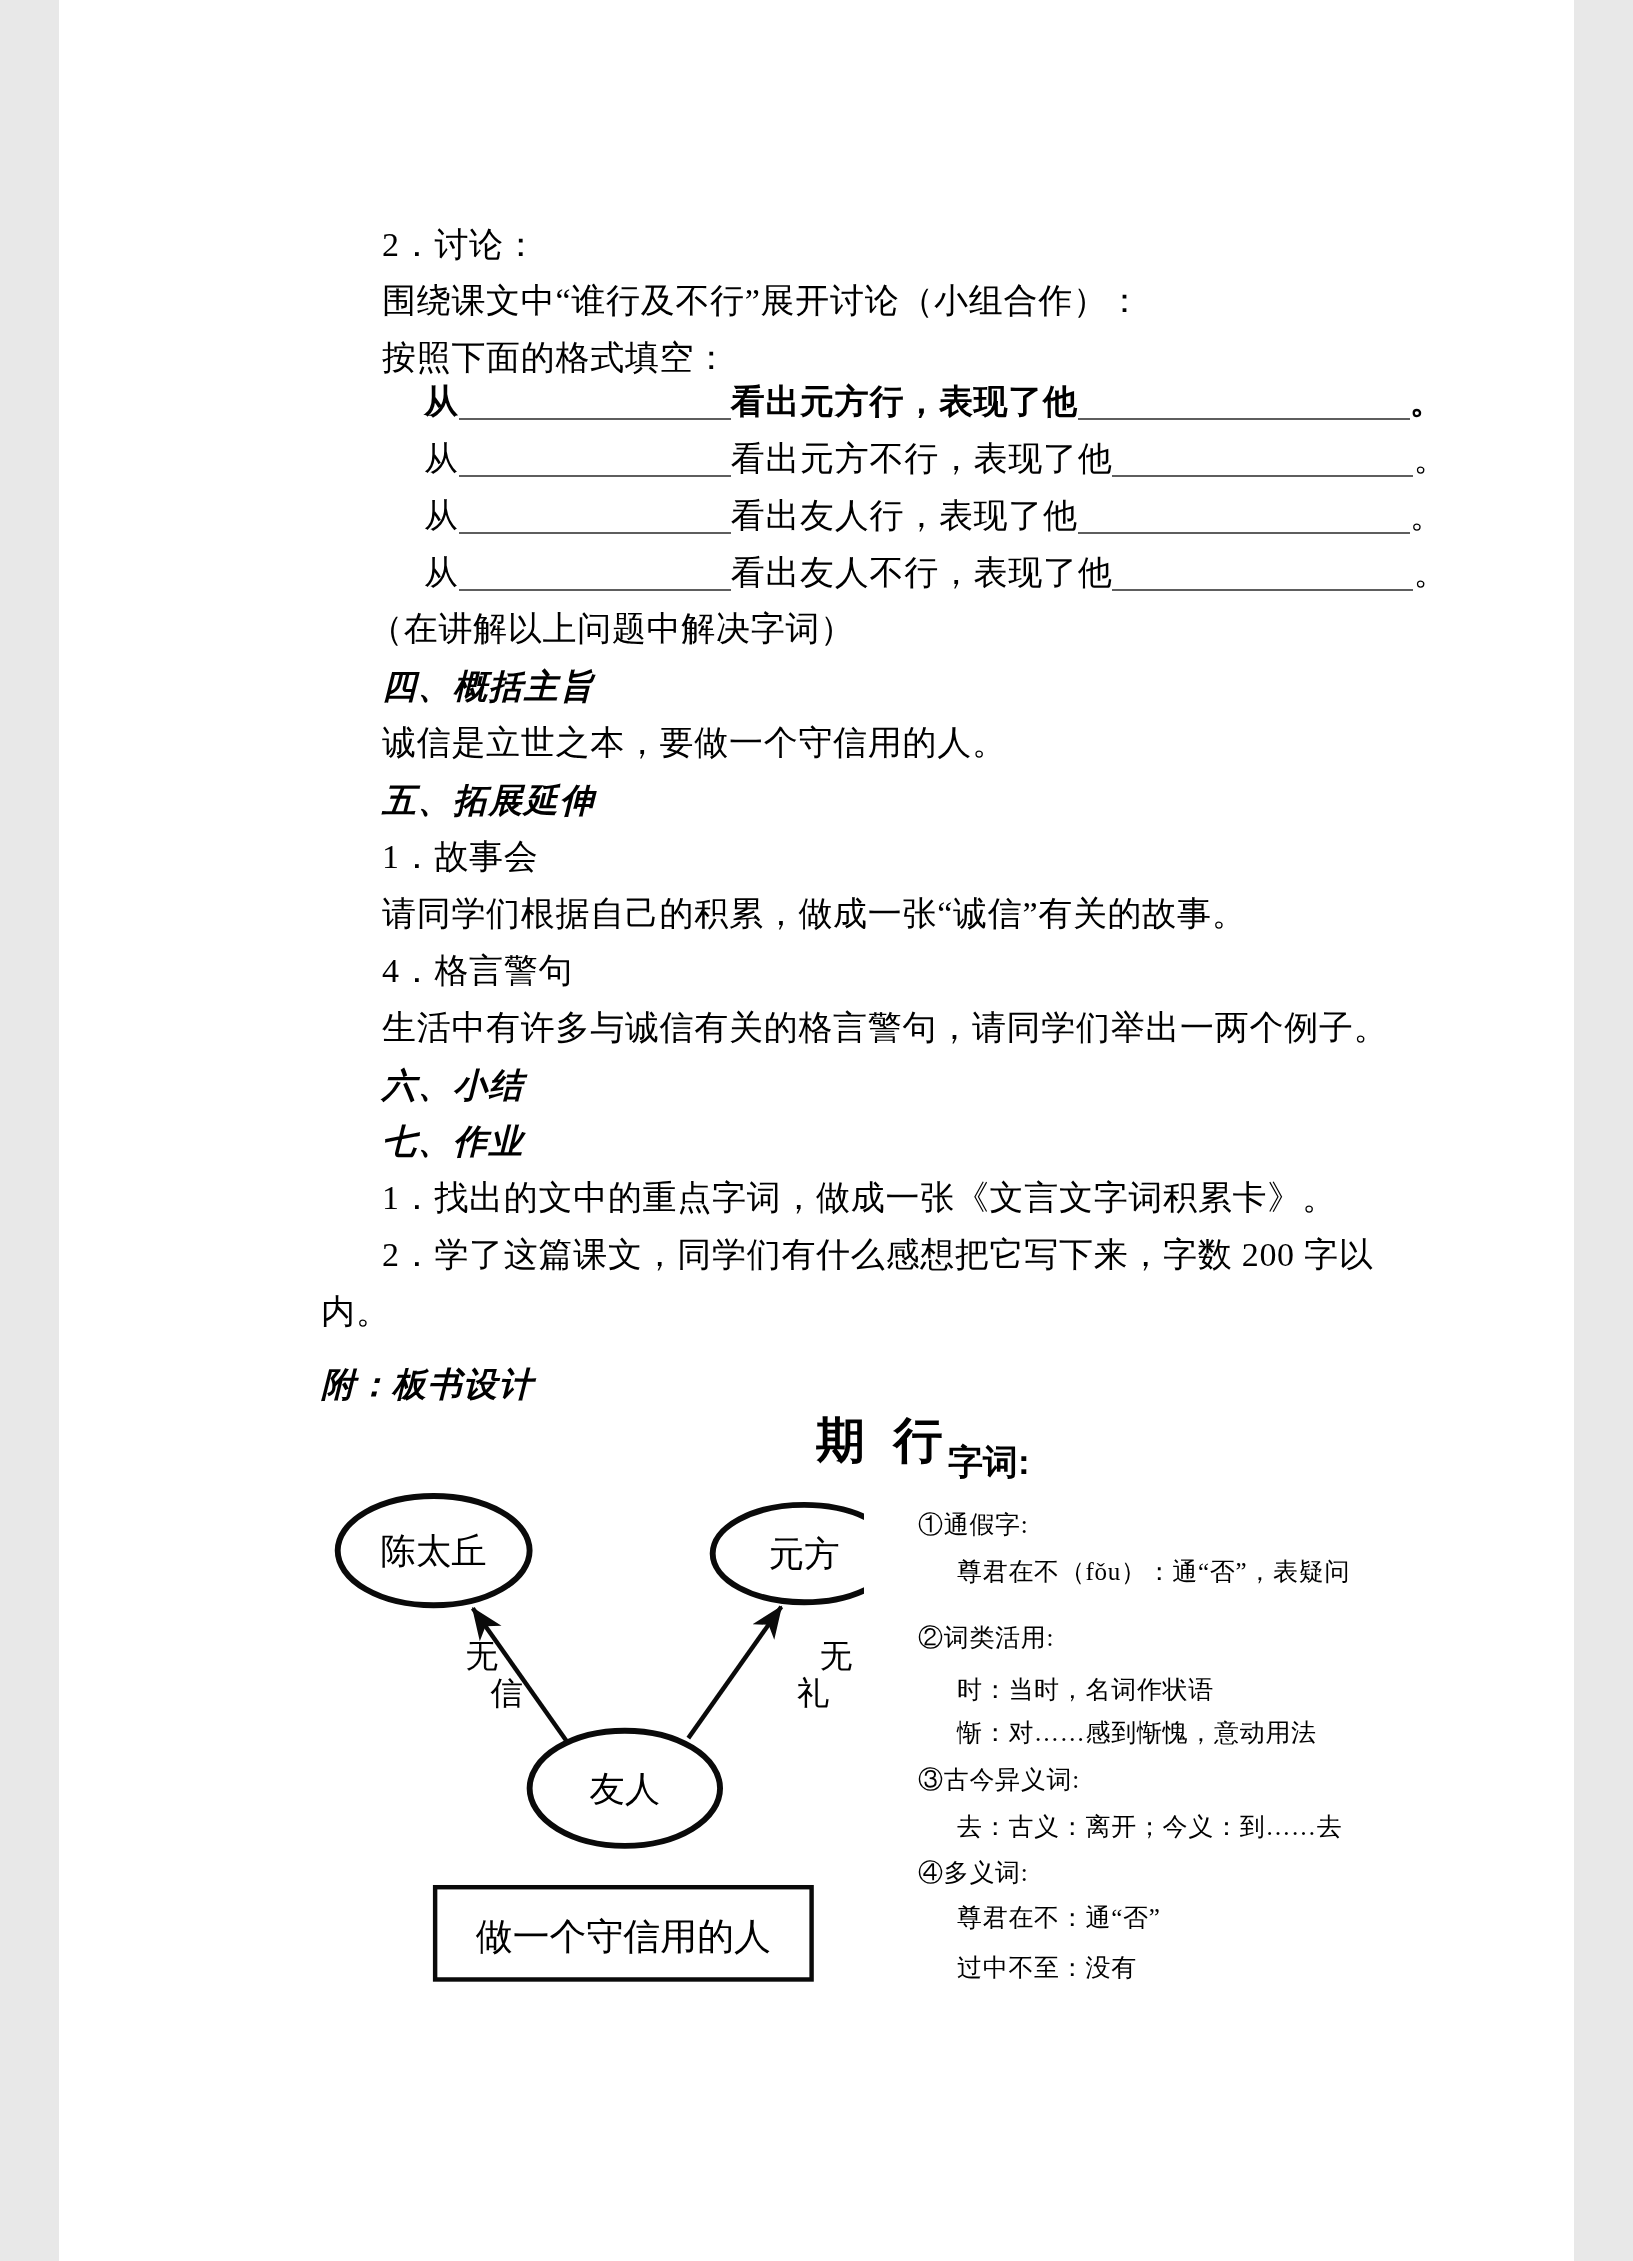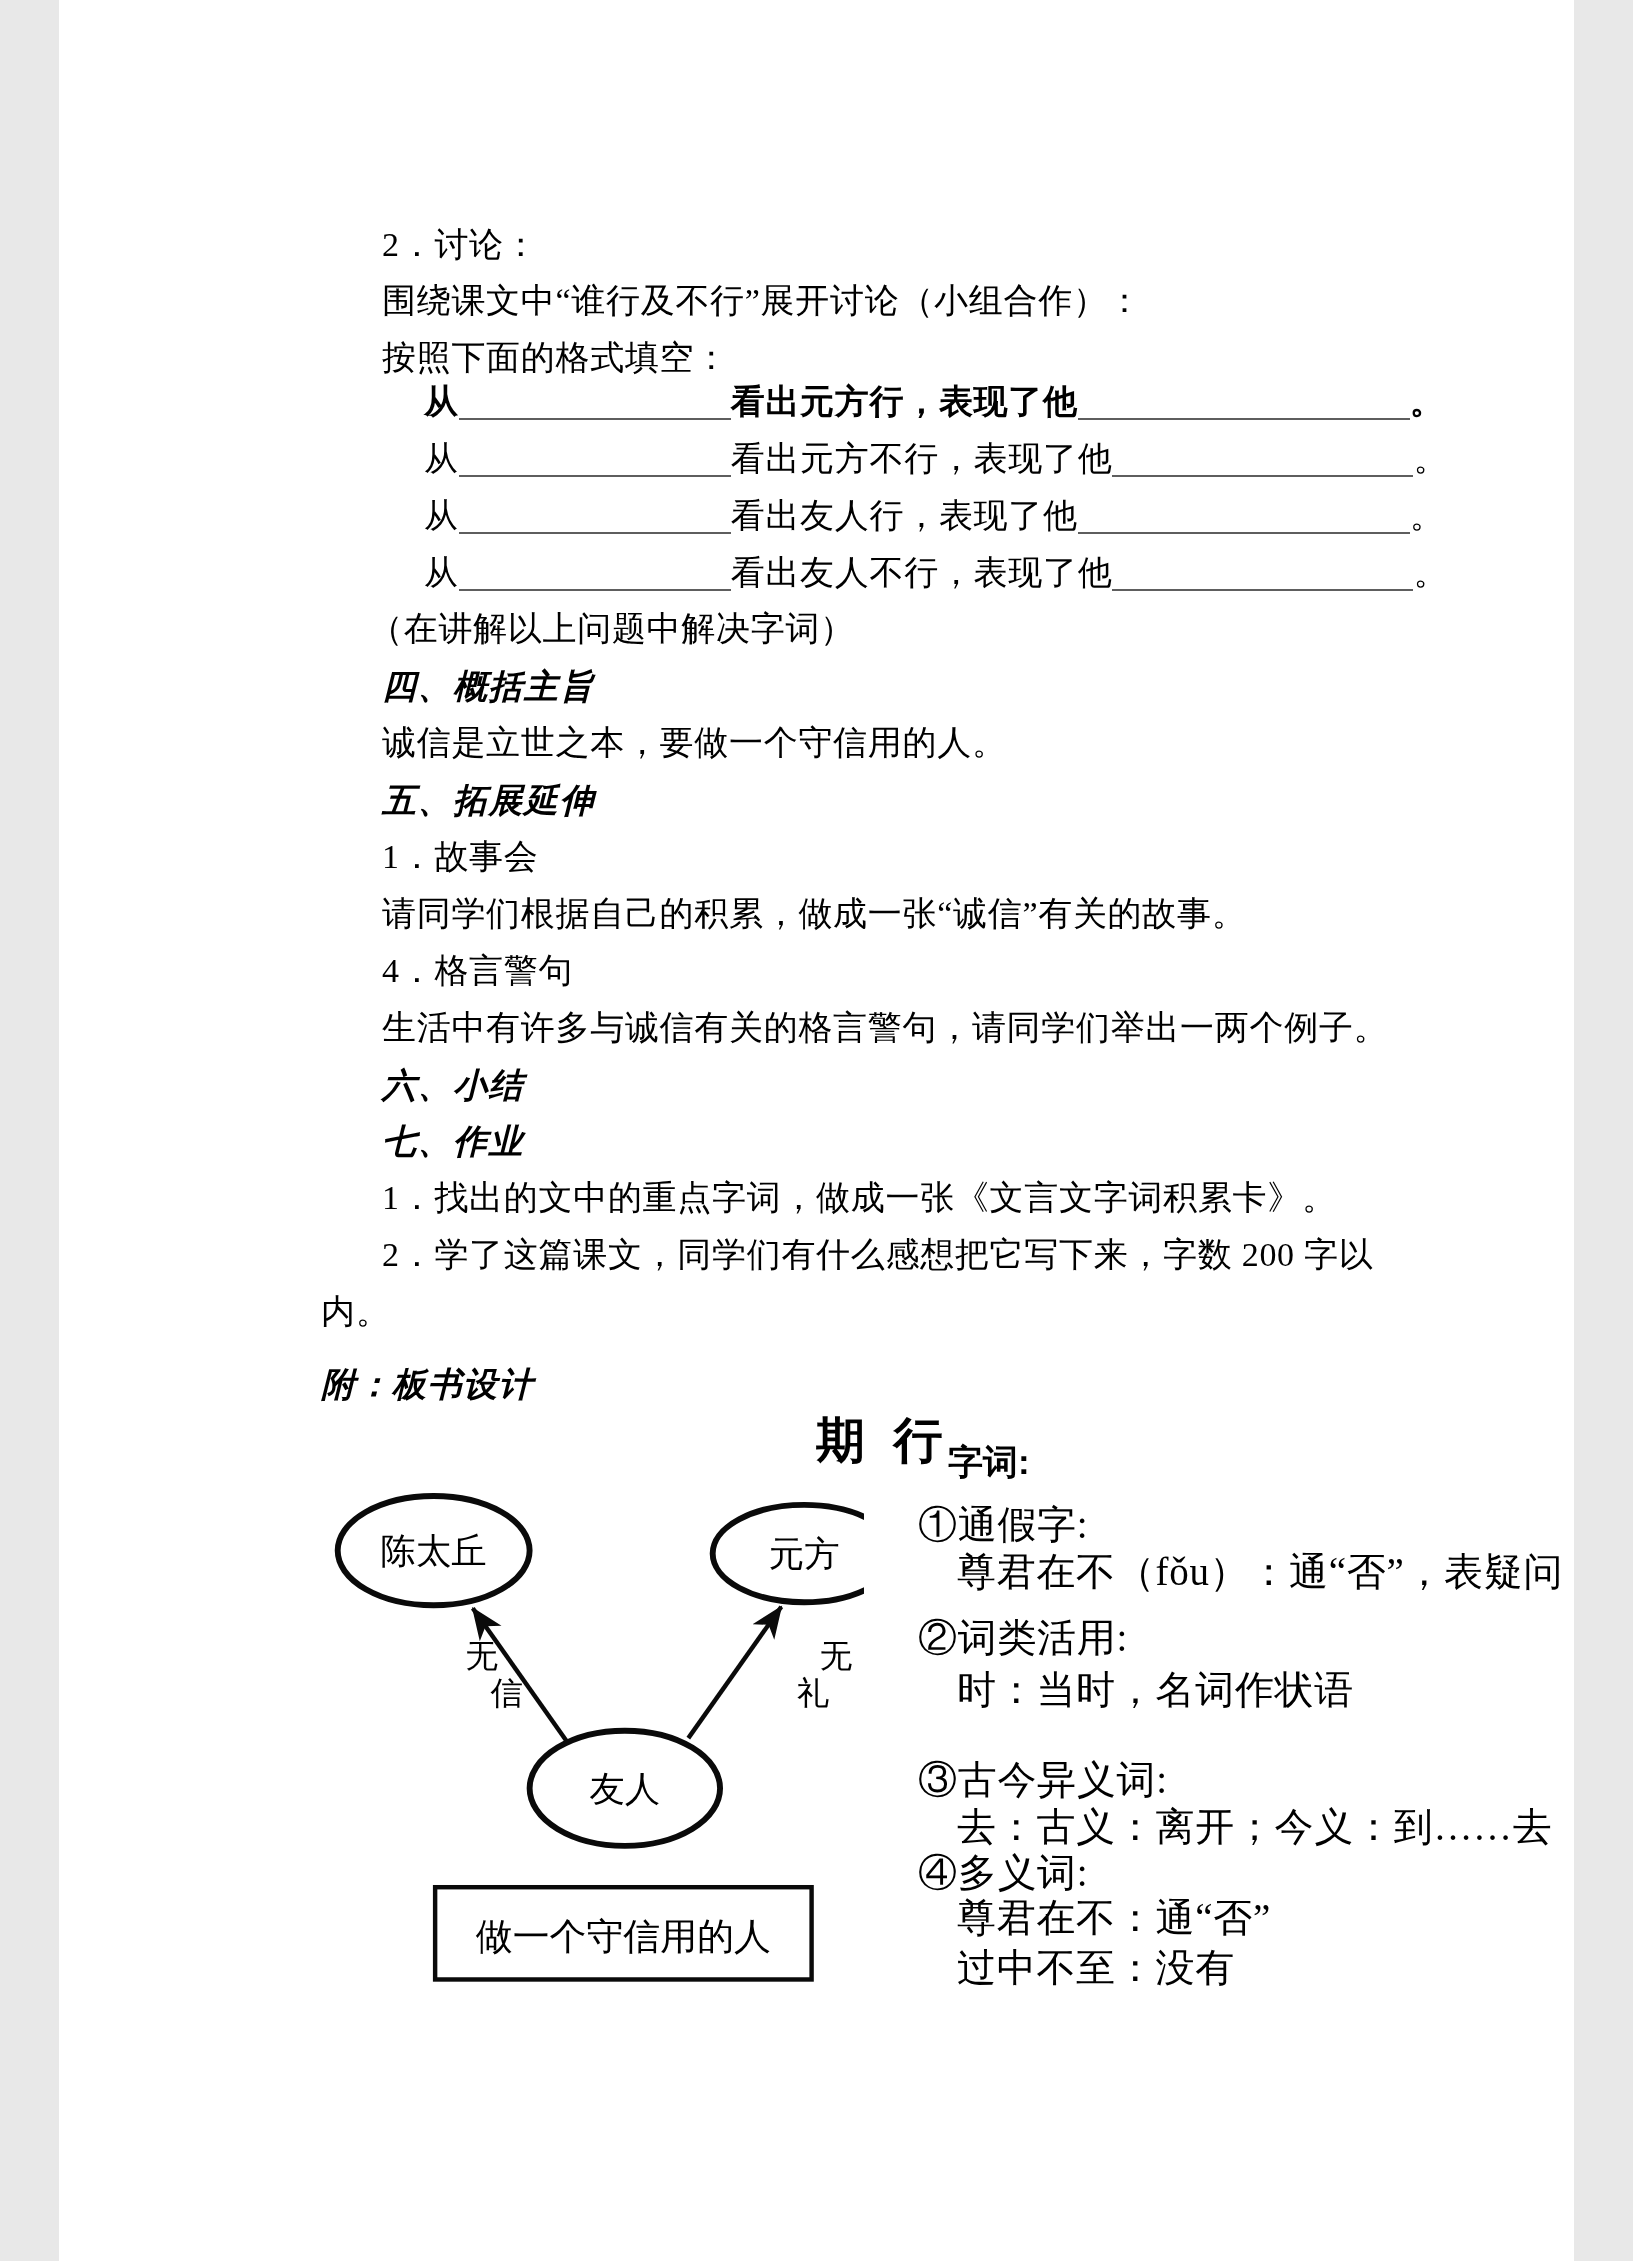--- a/index.html
+++ b/index.html
@@ -47,21 +47,21 @@
   }
   .gloss-head{
     position:absolute;
     font-family:"Liberation Sans","DejaVu Sans",sans-serif;
     font-weight:700;
     font-size:35px;
     white-space:nowrap;
   }
   .gloss-line{
     position:absolute;
-    font-size:39px;
+    font-size:25px;
     line-height:43px;
     white-space:nowrap;
     letter-spacing:0.7px;
   }
   svg.diagram{position:absolute;left:244px;top:1470px;}
   svg.diagram .shape{fill:none;stroke:#0a0a0a;}
   svg.diagram text{
     font-family:"Liberation Serif","DejaVu Serif",serif;
     fill:#000;
   }
@@ -133,20 +133,21 @@
 
     <rect class="shape" x="509" y="2550" width="510" height="125" stroke-width="6"></rect>
     <text class="box-label" x="764" y="2634" text-anchor="middle">做一个守信用的人</text>
   </svg>
 
   <div class="gloss-head" style="left:889px;top:1439px;">字词:</div>
   <div class="gloss-line" style="left:859px;top:1503px;">①通假字:</div>
   <div class="gloss-line" style="left:898px;top:1550px;">尊君在不（fǒu）：通“否”，表疑问</div>
   <div class="gloss-line" style="left:859px;top:1616px;">②词类活用:</div>
   <div class="gloss-line" style="left:898px;top:1668px;">时：当时，名词作状语</div>
+  <div class="gloss-line" style="left:898px;top:1711px;">惭：对……感到惭愧，意动用法</div>
   <div class="gloss-line" style="left:859px;top:1758px;">③古今异义词:</div>
   <div class="gloss-line" style="left:898px;top:1805px;">去：古义：离开；今义：到……去</div>
   <div class="gloss-line" style="left:859px;top:1851px;">④多义词:</div>
   <div class="gloss-line" style="left:898px;top:1896px;">尊君在不：通“否”</div>
   <div class="gloss-line" style="left:898px;top:1946px;">过中不至：没有</div>
 
 </div>
 
 
 </body></html>

